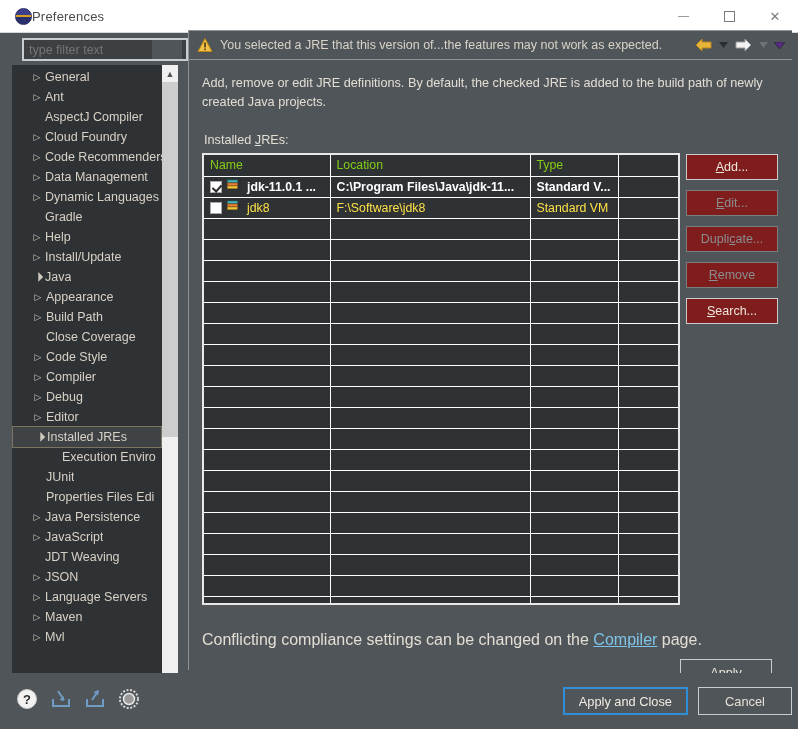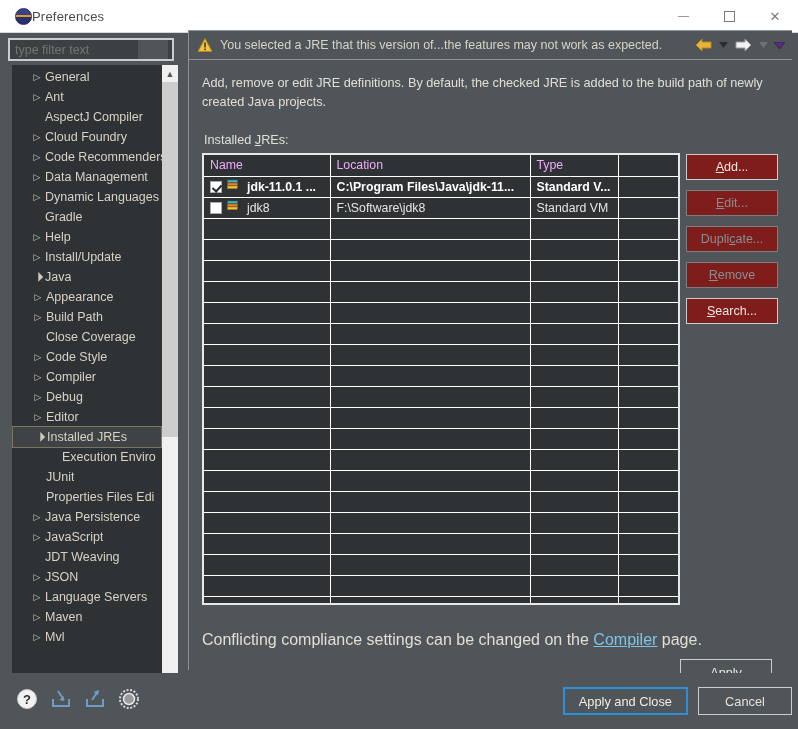--- a/index.html
+++ b/index.html
@@ -43,21 +43,21 @@
   }
   .win-btn .dash { width: 11px; height: 1px; background: #9a9a9a; display: block; }
   .win-btn .sq { width: 11px; height: 11px; border: 1px solid #7a7a7a; display: block; }
 
   
   .left-panel {
     position: absolute; left: 6px; top: 38px;
     width: 172px; height: 630px;
   }
   .filter-box {
-    position: absolute; left: 2px; top: 0;
+    position: absolute; left: 16px; top: 0;
     width: 166px; height: 23px;
     background: #3c4043;
     border: 2px solid #c9cdd0;
     display: flex; align-items: center;
   }
   .filter-input {
     background: transparent; border: none; outline: none;
     color: #8d9195; font-size: 12.5px;
     width: 128px; height: 19px; padding: 0 0 0 5px;
     font-family: "Liberation Sans", sans-serif;
@@ -166,23 +166,23 @@
   }
   table.grid { border-collapse: collapse; width: 100%; table-layout: fixed; }
   table.grid th, table.grid td {
     border-right: 1px solid #ffffff;
     border-bottom: 1px solid #ffffff;
     height: 21px; padding: 0 0 0 6px;
     font-weight: normal; text-align: left;
     font-size: 12.3px; color: #ccc6bb;
     overflow: hidden; white-space: nowrap;
   }
-  table.grid th { color: #f0abfc; }
+  table.grid th { color: #84cc16; }
   table.grid td:last-child, table.grid th:last-child { border-right: none; }
-  tr.data-row td { color: #e5e5e5; }
+  tr.data-row td { color: #fde047; }
   tr.data-row.checked td { font-weight: bold; color: #ffffff; }
   .name-cell { display: flex; align-items: center; gap: 5px; }
   .cb {
     width: 12px; height: 12px; flex: 0 0 12px;
     background: #ffffff; border: 1px solid #aaa; position: relative;
   }
   .cb.on::after {
     content: ""; position: absolute; left: 3px; top: 1px;
     width: 4px; height: 7px; border: solid #2b2b2b;
     border-width: 0 2px 2px 0; transform: rotate(42deg);

